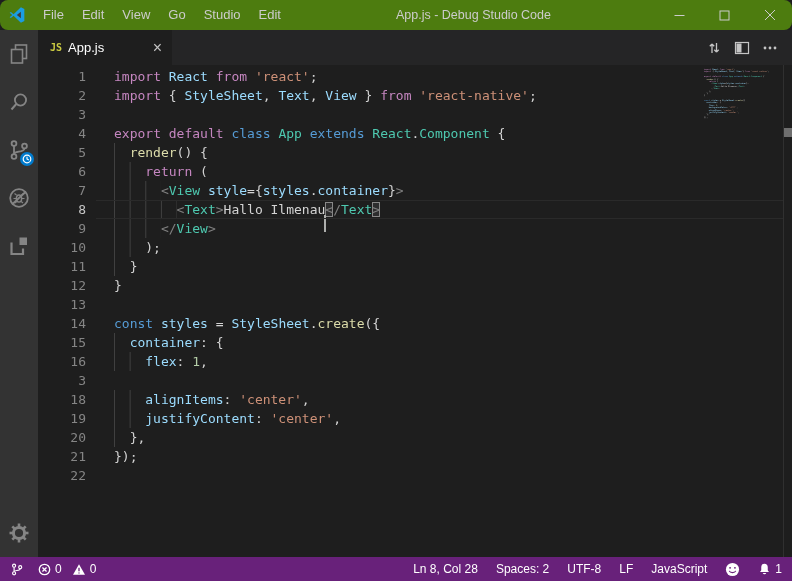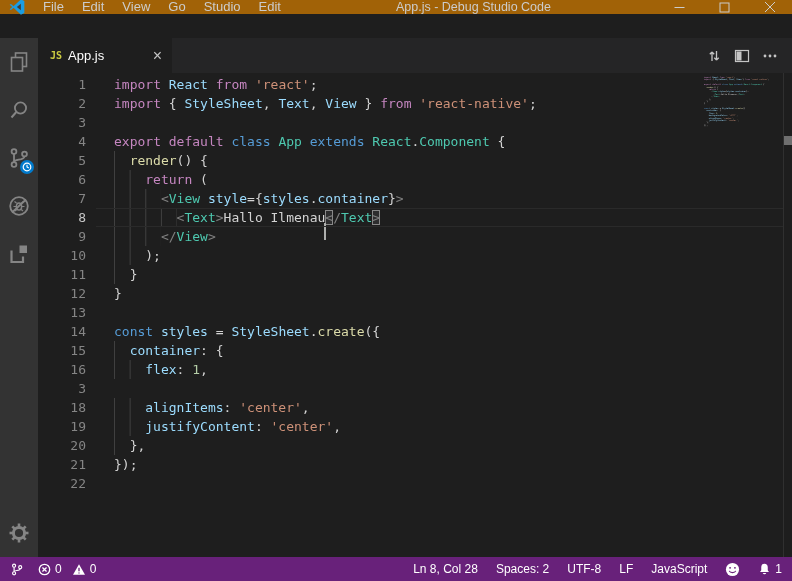--- a/index.html
+++ b/index.html
@@ -2,32 +2,32 @@
 <html><head>
 <meta charset="utf-8">
 <style>
   * { margin:0; padding:0; box-sizing:border-box; }
   html,body { width:792px; height:581px; overflow:hidden; background:#1E1E1E;
     font-family:"Liberation Sans", sans-serif; }
   .window { width:792px; height:581px; display:flex; flex-direction:column;
     background:#1E1E1E; color:#CCCCCC; }
 
   
-  .titlebar { height:14px; background:#a16207; display:flex; align-items:center;
-    font-size:13px; color:#CCCCCC; flex:none; user-select:none; }
+  .titlebar { height:30px; background:#4d7c0f; display:flex; align-items:center;
+    font-size:13px; color:#CCCCCC; flex:none; user-select:none;border-radius:8px; }
   .logo-box { width:34px; height:30px; display:flex; align-items:center; justify-content:center; }
   .menubar { display:flex; height:30px; align-items:center; }
   .menu-item { padding:0 9px; line-height:30px; cursor:default; }
   .win-title { flex:1; text-align:center; font-size:12.5px; color:#CCCCCC;
     white-space:nowrap; overflow:hidden; }
   .win-controls { display:flex; height:30px; }
   .win-btn { width:45px; height:30px; display:flex; align-items:center; justify-content:center; }
 
   
-  .main { flex:1; display:flex; min-height:0;margin-top:24px; }
+  .main { flex:1; display:flex; min-height:0; }
   .activitybar { width:38px; background:#333333; display:flex; flex-direction:column;
     align-items:center; flex:none; }
   .ab-item { width:38px; height:48px; display:flex; align-items:center; justify-content:center;
     position:relative; }
   .ab-spacer { flex:1; }
   .ab-badge { position:absolute; right:4px; bottom:8px; width:14px; height:14px;
     border-radius:50%; background:#007ACC; display:flex; align-items:center; justify-content:center; }
 
   .editor-col { flex:1; display:flex; flex-direction:column; min-width:0; }
 

